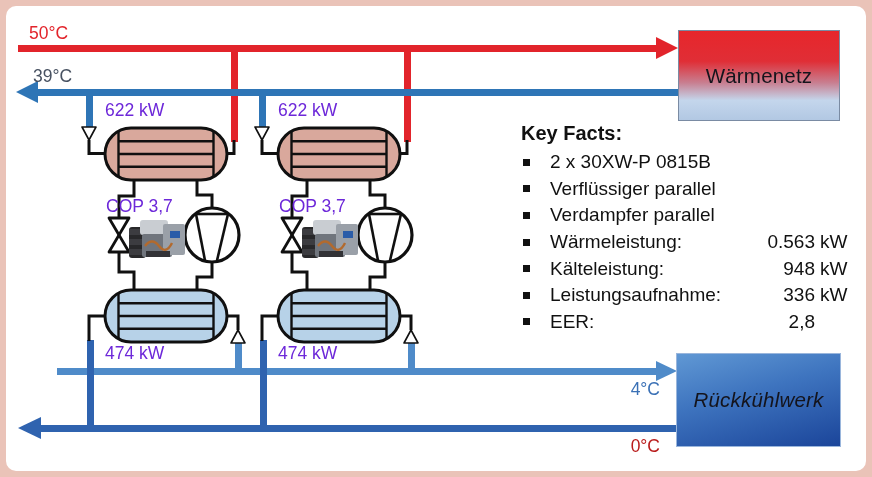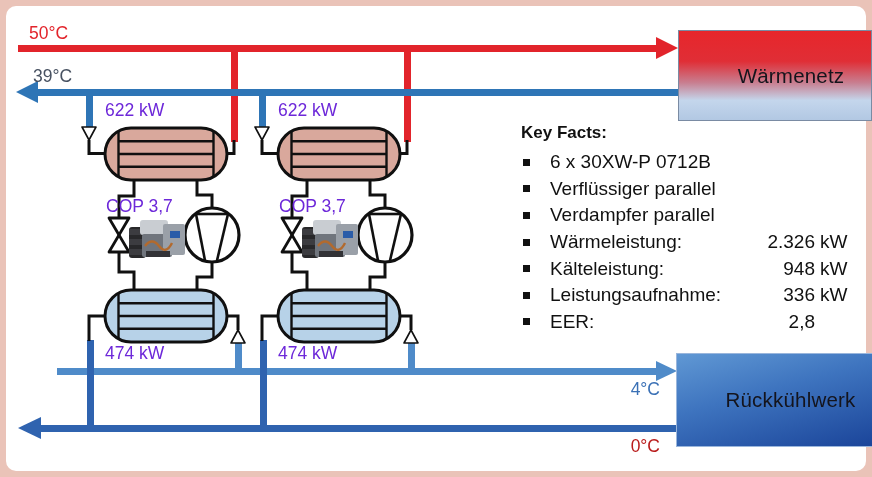--- a/index.html
+++ b/index.html
@@ -3,27 +3,27 @@
 <meta charset="utf-8">
 <style>
   html,body{margin:0;padding:0;background:#eac3b8;font-family:"Liberation Sans","DejaVu Sans",sans-serif;}
   .screen{position:relative;width:872px;height:477px;background:#eac3b8;overflow:hidden;}
   .panel{position:absolute;left:6px;top:6px;right:6px;bottom:6px;background:#ffffff;border-radius:10px;}
   .pipe{position:absolute;}
   .tri{position:absolute;width:0;height:0;}
   .lbl{position:absolute;font-size:17.5px;color:#141414;white-space:nowrap;}
   .unit-lbl{position:absolute;font-size:17.5px;color:#6d28d9;white-space:nowrap;}
   .endbox{position:absolute;display:flex;align-items:center;justify-content:center;
-          font-size:20.5px;color:#14141c;letter-spacing:0.2px;padding-left:32px;}
+          font-size:20.5px;color:#14141c;letter-spacing:0.2px;}
   .box-hot{background:linear-gradient(180deg,#e7262b 0%,#e02e36 34%,#c87e90 58%,#c4d6ec 78%,#b2c8e3 100%);
            border:1.5px solid #7a8ba3;}
   .box-cold{background:linear-gradient(165deg,#6098d4 0%,#3e74bf 42%,#1b459a 100%);
-            border:1px solid #9ab6dc;}
+            border:1px solid #9ab6dc;font-style:italic;}
   .keyfacts{position:absolute;left:521px;top:121px;width:335px;color:#111;}
-  .kf-title{font-size:17px;font-weight:bold;line-height:24px;margin-bottom:4px;}
+  .kf-title{font-size:20px;font-weight:bold;line-height:24px;margin-bottom:4px;}
   .kf-row{display:flex;align-items:center;height:26.6px;font-size:19px;}
   .kf-bullet{width:7px;height:7px;background:#111;margin:0 20px 0 2px;flex:none;}
   .kf-label{flex:1;white-space:nowrap;}
   .kf-num{width:62px;text-align:right;white-space:nowrap;}
   .kf-unit{width:36px;text-align:left;padding-left:5px;white-space:nowrap;}
   svg{position:absolute;left:0;top:0;}
 </style>
 </head>
 <body>
 
@@ -132,40 +132,40 @@
   <div class="unit-lbl" style="left:278px;top:100px;width:122px;">622 kW</div>
   <div class="unit-lbl" style="left:106px;top:196px;width:114px;">COP 3,7</div>
   <div class="unit-lbl" style="left:279px;top:196px;width:114px;">COP 3,7</div>
   <div class="unit-lbl" style="left:105px;top:343px;width:122px;">474 kW</div>
   <div class="unit-lbl" style="left:278px;top:343px;width:122px;">474 kW</div>
 
   <div class="keyfacts">
     <div class="kf-title">Key Facts:</div>
     <div class="kf-row">
       <span class="kf-bullet"></span>
-      <span class="kf-label">6 x 30XW-P 0712B</span>
+      <span class="kf-label">2 x 30XW-P 0815B</span>
       <span class="kf-num"></span>
       <span class="kf-unit"></span>
     </div>
     <div class="kf-row">
       <span class="kf-bullet"></span>
       <span class="kf-label">Verflüssiger parallel</span>
       <span class="kf-num"></span>
       <span class="kf-unit"></span>
     </div>
     <div class="kf-row">
       <span class="kf-bullet"></span>
       <span class="kf-label">Verdampfer parallel</span>
       <span class="kf-num"></span>
       <span class="kf-unit"></span>
     </div>
     <div class="kf-row">
       <span class="kf-bullet"></span>
       <span class="kf-label">Wärmeleistung:</span>
-      <span class="kf-num">2.326</span>
+      <span class="kf-num">0.563</span>
       <span class="kf-unit">kW</span>
     </div>
     <div class="kf-row">
       <span class="kf-bullet"></span>
       <span class="kf-label">Kälteleistung:</span>
       <span class="kf-num">948</span>
       <span class="kf-unit">kW</span>
     </div>
     <div class="kf-row">
       <span class="kf-bullet"></span>

